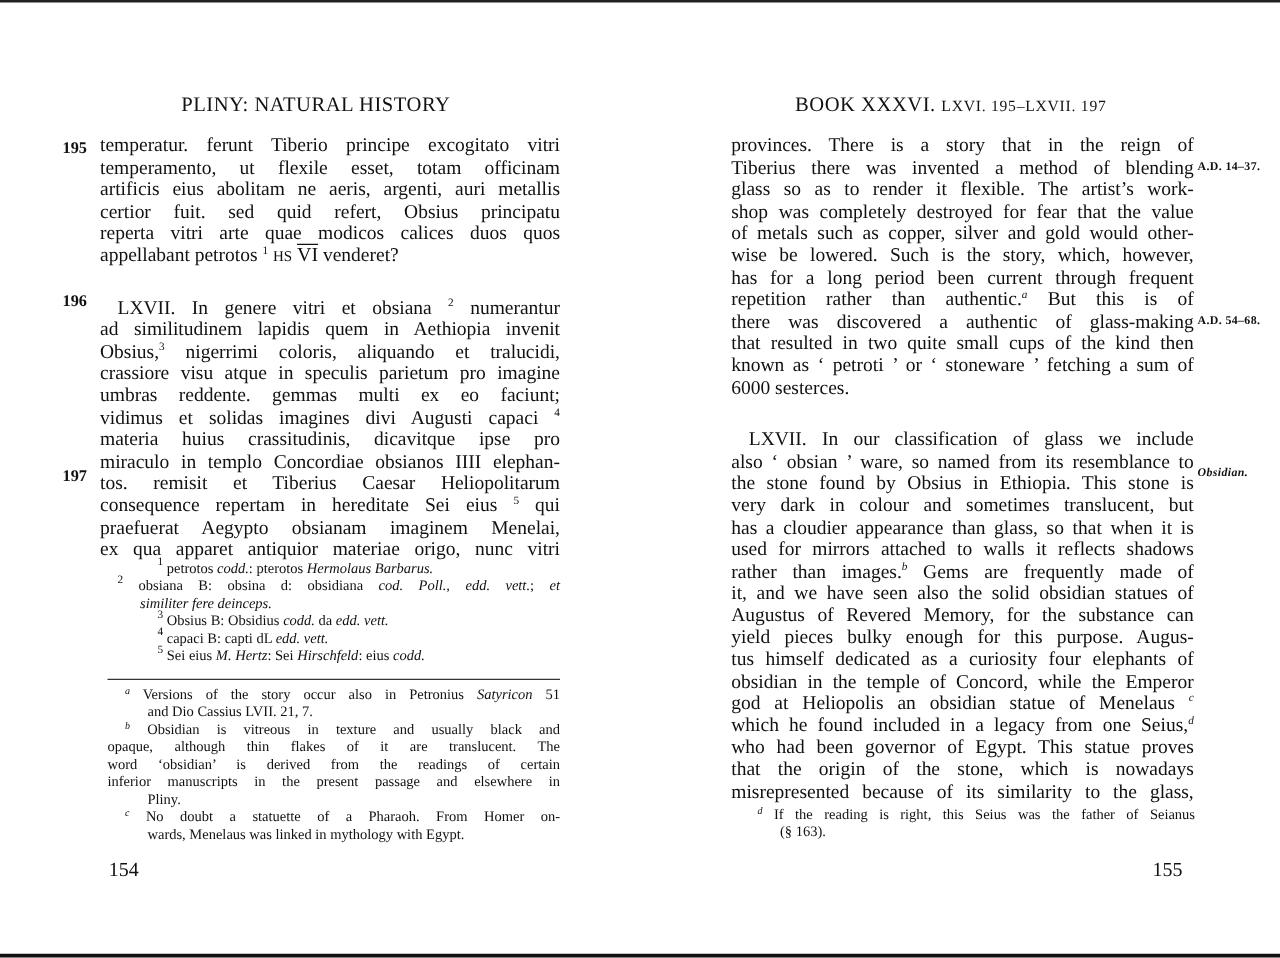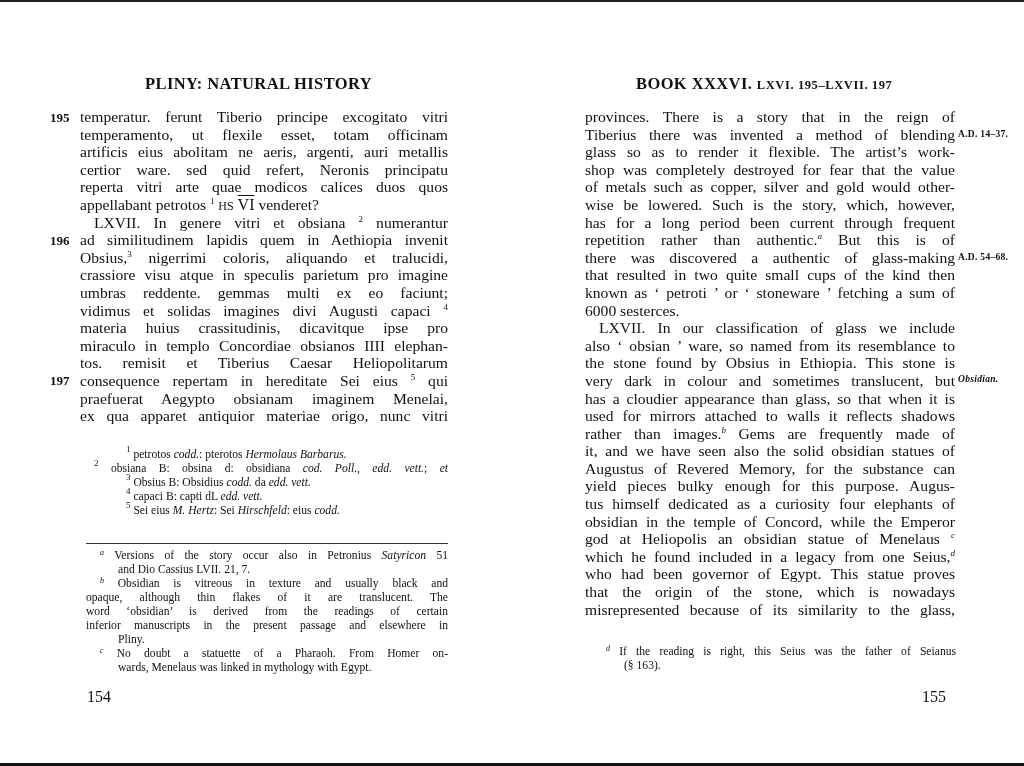--- a/index.html
+++ b/index.html
@@ -7,33 +7,33 @@
     width: 1024px; height: 766px; background: #ffffff; position: relative; overflow: hidden;
     font-family: "DejaVu Serif", "Liberation Serif", serif; color: #111;
   }
   .topline { position: absolute; left: 0; top: 0; width: 1024px; height: 2px; background: #222; }
   .bottomband { position: absolute; left: 0; top: 763px; width: 1024px; height: 3px; background: #111; }
   .page { position: absolute; top: 0; height: 766px; }
   .page.left { left: 0; width: 512px; }
   .page.right { left: 512px; width: 512px; }
   .running-head {
     position: absolute; top: 74px; font-family: "Liberation Serif", serif; font-size: 16.5px;
-    letter-spacing: 0.4px; white-space: nowrap; font-weight: bold;
+    letter-spacing: 0.4px; white-space: nowrap;
   }
   .left .running-head { left: 145px; }
   .right .running-head { left: 124px; }
   .running-head .sc { font-size: 12.5px; letter-spacing: 0.6px; }
   .body-text {
     position: absolute; font-family: "Liberation Serif", serif; font-size: 15.6px; line-height: 17.6px;
   }
   .left .body-text { left: 80px; top: 108px; width: 368px; }
   .right .body-text { left: 73px; top: 108px; width: 370px; }
   .line { display: block; white-space: nowrap; text-align: justify; text-align-last: justify; height: 17.6px; }
   .line.last { text-align-last: left; }
-  .indent { padding-left: 14px; }
+  .indent { padding-left: 14px; margin-top: 24px; }
   .sec-num {
     position: absolute; left: 50px; font-family: "Liberation Serif", serif; font-size: 13px; font-weight: bold;
   }
   .margin-note {
     position: absolute; left: 446px; font-family: "Liberation Serif", serif; font-size: 9.5px; font-weight: bold;
     letter-spacing: 0.3px; white-space: nowrap;
   }
   .margin-note.it { font-style: italic; }
   sup { font-size: 9px; line-height: 0; vertical-align: 6px; }
   .fn-block { position: absolute; font-family: "Liberation Serif", serif; font-size: 11.6px; line-height: 14px; }
@@ -59,40 +59,41 @@
   <div class="running-head">PLINY: NATURAL HISTORY</div>
 
   <span class="sec-num" style="top:110px">195</span>
   <span class="sec-num" style="top:233px">196</span>
   <span class="sec-num" style="top:373px">197</span>
 
   <div class="body-text">
     <span class="line">temperatur.  ferunt Tiberio principe excogitato vitri</span>
     <span class="line">temperamento, ut flexile esset, totam officinam</span>
     <span class="line">artificis eius abolitam ne aeris, argenti, auri metallis</span>
-    <span class="line">certior ware.  sed quid refert, Neronis principatu</span>
+    <span class="line">certior fuit.  sed quid refert, Obsius principatu</span>
     <span class="line">reperta vitri arte quae modicos calices duos quos</span>
     <span class="line last"><span>appellabant petrotos</span> <sup>1</sup> <span style="font-variant:small-caps;font-size:12px">HS</span> <span style="text-decoration:overline;font-variant:small-caps;font-size:16px">VI</span> <span>venderet?</span></span>
     <span class="line indent"><span>LXVII. In genere vitri et obsiana</span> <sup>2</sup> <span>numerantur</span></span>
     <span class="line">ad similitudinem lapidis quem in Aethiopia invenit</span>
     <span class="line"><span>Obsius,</span><sup>3</sup> <span>nigerrimi coloris, aliquando et tralucidi,</span></span>
     <span class="line">crassiore visu atque in speculis parietum pro imagine</span>
     <span class="line">umbras reddente.  gemmas multi ex eo faciunt;</span>
     <span class="line"><span>vidimus et solidas imagines divi Augusti capaci</span> <sup>4</sup></span>
     <span class="line">materia huius crassitudinis, dicavitque ipse pro</span>
     <span class="line">miraculo in templo Concordiae obsianos IIII elephan-</span>
     <span class="line">tos.  remisit et Tiberius Caesar Heliopolitarum</span>
     <span class="line"><span>consequence repertam in hereditate Sei eius</span> <sup>5</sup> <span>qui</span></span>
     <span class="line">praefuerat Aegypto obsianam imaginem Menelai,</span>
     <span class="line">ex qua apparet antiquior materiae origo, nunc vitri</span>
   </div>
 
   <div class="fn-block fn-crit">
     <span class="fn-line ind last"><sup>1</sup> petrotos <i>codd.</i>: pterotos <i>Hermolaus Barbarus.</i></span>
     <span class="fn-line ind"><sup>2</sup> obsiana B: obsina d: obsidiana <i>cod. Poll., edd. vett.</i>; <i>et</i></span>
+    <span class="fn-line last"><i>similiter fere deinceps.</i></span>
     <span class="fn-line ind last"><sup>3</sup> Obsius B: Obsidius <i>codd.</i> da <i>edd. vett.</i></span>
     <span class="fn-line ind last"><sup>4</sup> capaci B: capti dL <i>edd. vett.</i></span>
     <span class="fn-line ind last"><sup>5</sup> Sei eius <i>M. Hertz</i>: Sei <i>Hirschfeld</i>: eius <i>codd.</i></span>
   </div>
 
   <div class="fn-sep"></div>
 
   <div class="fn-block fn-trans">
     <span class="fn-line ind"><span class="fn-mark">a</span> Versions of the story occur also in Petronius <i>Satyricon</i> 51</span>
     <span class="fn-line last">and Dio Cassius LVII. 21, 7.</span>

